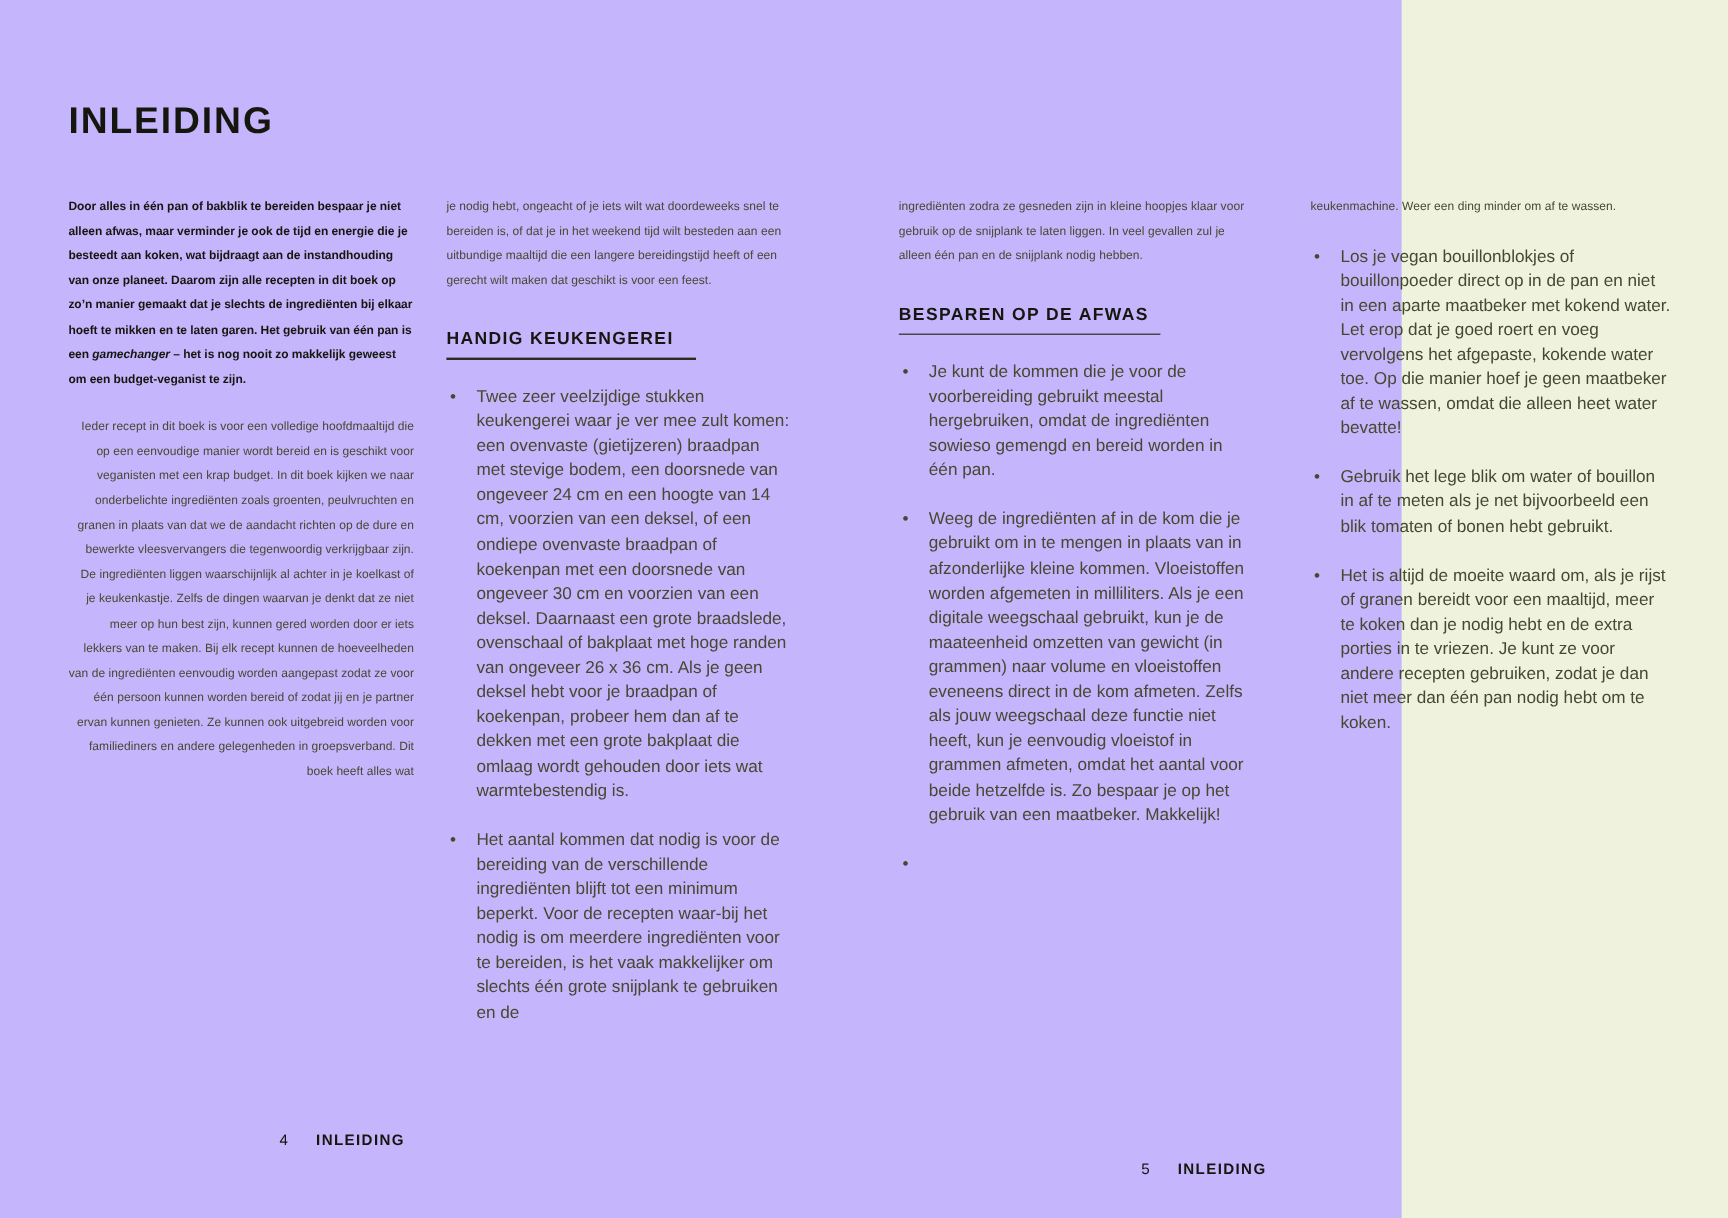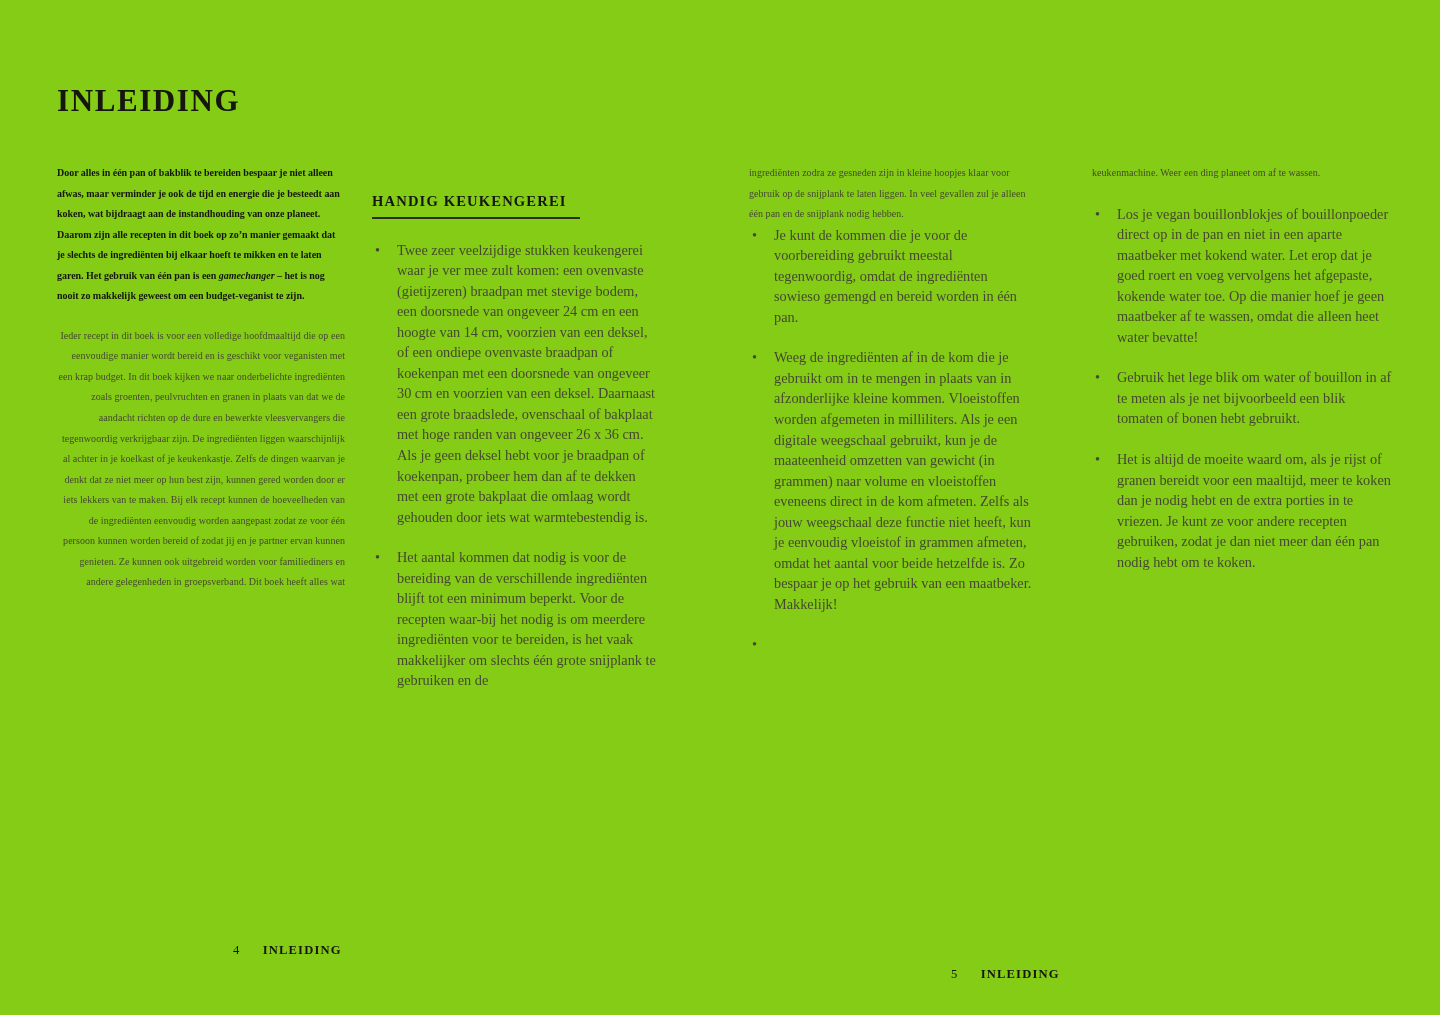--- a/index.html
+++ b/index.html
@@ -9,24 +9,23 @@
   body {
     width: 1440px;
     height: 1015px;
     background: #eff2dd;
     font-family: "Liberation Sans", sans-serif;
     color: #3a3f2e;
     overflow: hidden;
   }
   .spread {
     position: relative;
-    width: 1440px;
+    width: 1168px;
     height: 1015px;
-    background: #84cc16;
-    font-family: Liberation Serif, serif;
+    background: #c4b5fd;
   }
 
   
   .page-title {
     position: absolute;
     left: 57px;
     top: 62px;
     font-size: 31px;
     font-weight: 700;
     letter-spacing: 1.6px;
@@ -144,20 +143,21 @@
   <h1 class="page-title">INLEIDING</h1>
 
   <div class="columns">
 
     <div class="col col-1">
       <p class="lead"><span>Door alles in één pan of bakblik te bereiden bespaar je niet alleen afwas, maar verminder je ook de tijd en energie die je besteedt aan koken, wat bijdraagt aan de instandhouding van onze planeet. Daarom zijn alle recepten in dit boek op zo’n manier gemaakt dat je slechts de ingrediënten bij elkaar hoeft te mikken en te laten garen. Het gebruik van één pan is een </span><em>gamechanger</em><span> – het is nog nooit zo makkelijk geweest om een budget-veganist te zijn.</span></p>
       <p>Ieder recept in dit boek is voor een volledige hoofdmaaltijd die op een eenvoudige manier wordt bereid en is geschikt voor veganisten met een krap budget. In dit boek kijken we naar onderbelichte ingrediënten zoals groenten, peulvruchten en granen in plaats van dat we de aandacht richten op de dure en bewerkte vleesvervangers die tegenwoordig verkrijgbaar zijn. De ingrediënten liggen waarschijnlijk al achter in je koelkast of je keukenkastje. Zelfs de dingen waarvan je denkt dat ze niet meer op hun best zijn, kunnen gered worden door er iets lekkers van te maken. Bij elk recept kunnen de hoeveelheden van de ingrediënten eenvoudig worden aangepast zodat ze voor één persoon kunnen worden bereid of zodat jij en je partner ervan kunnen genieten. Ze kunnen ook uitgebreid worden voor familiediners en andere gelegenheden in groepsverband. Dit boek heeft alles wat</p>
     </div>
 
     <div class="col col-2">
+      <p>je nodig hebt, ongeacht of je iets wilt wat doordeweeks snel te bereiden is, of dat je in het weekend tijd wilt besteden aan een uitbundige maaltijd die een langere bereidingstijd heeft of een gerecht wilt maken dat geschikt is voor een feest.</p>
 
       <div class="section-head">
         <span class="head-text">HANDIG KEUKENGEREI</span>
         <span class="head-rule rule-w1"></span>
       </div>
 
       <ul class="bullets">
         <li>
           <span class="bullet-dot">•</span>
           <span>Twee zeer veelzijdige stukken keukengerei waar je ver mee zult komen: een ovenvaste (gietijzeren) braadpan met stevige bodem, een doorsnede van ongeveer 24 cm en een hoogte van 14 cm, voorzien van een deksel, of een ondiepe ovenvaste braadpan of koekenpan met een doorsnede van ongeveer 30 cm en voorzien van een deksel. Daarnaast een grote braadslede, ovenschaal of bakplaat met hoge randen van ongeveer 26 x 36 cm. Als je geen deksel hebt voor je braadpan of koekenpan, probeer hem dan af te dekken met een grote bakplaat die omlaag wordt gehouden door iets wat warmtebestendig is.</span>
@@ -165,38 +165,42 @@
         <li>
           <span class="bullet-dot">•</span>
           <span>Het aantal kommen dat nodig is voor de bereiding van de verschillende ingrediënten blijft tot een minimum beperkt. Voor de recepten waar-bij het nodig is om meerdere ingrediënten voor te bereiden, is het vaak makkelijker om slechts één grote snijplank te gebruiken en de</span>
         </li>
       </ul>
     </div>
 
     <div class="col col-3">
       <p>ingrediënten zodra ze gesneden zijn in kleine hoopjes klaar voor gebruik op de snijplank te laten liggen. In veel gevallen zul je alleen één pan en de snijplank nodig hebben.</p>
 
+      <div class="section-head">
+        <span class="head-text">BESPAREN OP DE AFWAS</span>
+        <span class="head-rule rule-w2"></span>
+      </div>
 
       <ul class="bullets">
         <li>
           <span class="bullet-dot">•</span>
-          <span>Je kunt de kommen die je voor de voorbereiding gebruikt meestal tegenwoordig, omdat de ingrediënten sowieso gemengd en bereid worden in één pan.</span>
+          <span>Je kunt de kommen die je voor de voorbereiding gebruikt meestal hergebruiken, omdat de ingrediënten sowieso gemengd en bereid worden in één pan.</span>
         </li>
         <li>
           <span class="bullet-dot">•</span>
           <span>Weeg de ingrediënten af in de kom die je gebruikt om in te mengen in plaats van in afzonderlijke kleine kommen. Vloeistoffen worden afgemeten in milliliters. Als je een digitale weegschaal gebruikt, kun je de maateenheid omzetten van gewicht (in grammen) naar volume en vloeistoffen eveneens direct in de kom afmeten. Zelfs als jouw weegschaal deze functie niet heeft, kun je eenvoudig vloeistof in grammen afmeten, omdat het aantal voor beide hetzelfde is. Zo bespaar je op het gebruik van een maatbeker. Makkelijk!</span>
         </li>
         <li>
           <span class="bullet-dot">•</span>
         </li>
       </ul>
     </div>
 
     <div class="col col-4">
-      <p>keukenmachine. Weer een ding planeet om af te wassen.</p>
+      <p>keukenmachine. Weer een ding minder om af te wassen.</p>
 
       <ul class="bullets" style="margin-top:20px;">
         <li>
           <span class="bullet-dot">•</span>
           <span>Los je vegan bouillonblokjes of bouillonpoeder direct op in de pan en niet in een aparte maatbeker met kokend water.  Let erop dat je goed roert en voeg vervolgens het afgepaste, kokende water toe. Op die manier hoef je geen maatbeker af te wassen, omdat die alleen heet water bevatte!</span>
         </li>
         <li>
           <span class="bullet-dot">•</span>
           <span>Gebruik het lege blik om water of bouillon in af te meten als je net bijvoorbeeld een blik tomaten of bonen hebt gebruikt.</span>
         </li>

